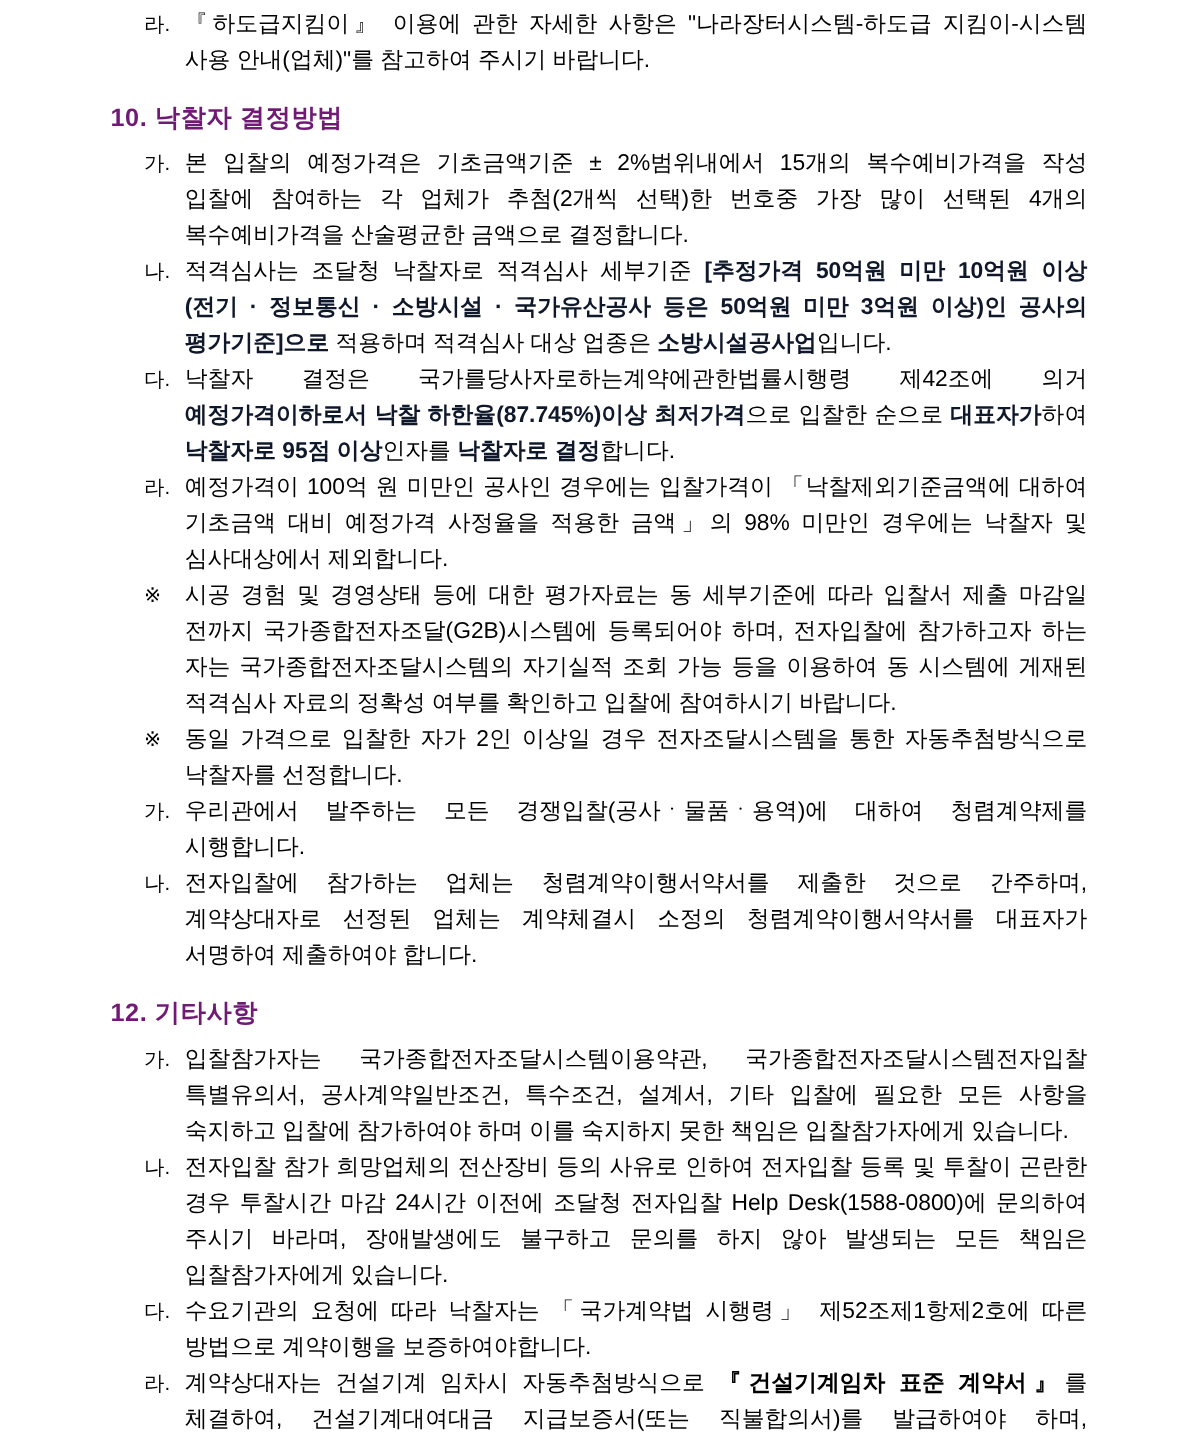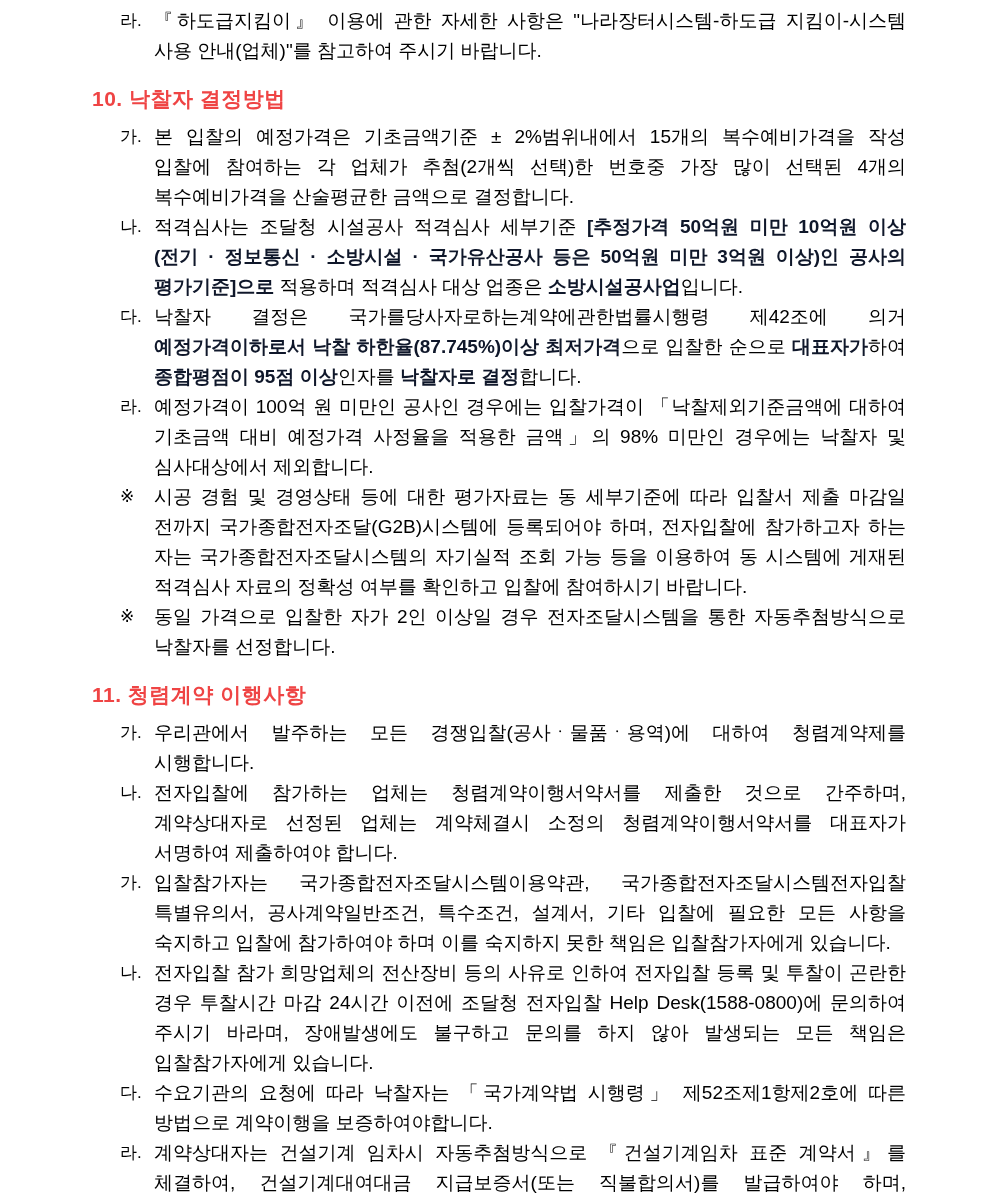--- a/index.html
+++ b/index.html
@@ -18,21 +18,21 @@
     min-height: 1193px;
     padding: 6px 86px 10px 92px;
     background: #ffffff;
   }
   .heading {
     font-size: 21px;
     font-weight: 700;
     line-height: 30px;
     margin: 18px 0 8px 0;
     letter-spacing: 0.5px;
-    color: #ef4444;
+    color: #701a75;
   }
   .heading:first-child { margin-top: 0; }
   .item {
     display: flex;
     align-items: flex-start;
     margin-left: 28px;
   }
   .item .label {
     flex: 0 0 34px;
     font-size: 17px;
@@ -44,66 +44,66 @@
     font-size: 19px;
     line-height: 30px;
     text-align: justify;
     word-break: keep-all;
   }
   .seg-blue {
     color: #0f172a;
     font-weight: 700;
   }
   .seg-bold {
-    font-weight: 400;
+    font-weight: 700;
   }
 </style>
 </head>
 <body>
 
 <div class="page">
   <div id="doc-root">
       <div class="item">
         <span class="label">라.</span>
         <span class="body"><span>『하도급지킴이』 이용에 관한 자세한 사항은 "나라장터시스템-하도급 지킴이-시스템 사용 안내(업체)"를 참고하여 주시기 바랍니다.</span></span>
       </div>
       <div class="heading">10. 낙찰자 결정방법</div>
       <div class="item">
         <span class="label">가.</span>
         <span class="body"><span>본 입찰의 예정가격은 기초금액기준 ± 2%범위내에서 15개의 복수예비가격을 작성 입찰에 참여하는 각 업체가 추첨(2개씩 선택)한 번호중 가장 많이 선택된 4개의 복수예비가격을 산술평균한 금액으로 결정합니다.</span></span>
       </div>
       <div class="item">
         <span class="label">나.</span>
-        <span class="body"><span>적격심사는 조달청 시설공사 적격심사 세부기준 </span><span class="seg-blue">[추정가격 50억원 미만 10억원 이상 (전기 · 정보통신 · 소방시설 · 국가유산공사 등은 50억원 미만 3억원 이상)인 공사의 평가기준]으로</span><span> 적용하며 적격심사 대상 업종은 </span><span class="seg-blue">소방시설공사업</span><span>입니다.</span></span>
+        <span class="body"><span>적격심사는 조달청 낙찰자로 적격심사 세부기준 </span><span class="seg-blue">[추정가격 50억원 미만 10억원 이상 (전기 · 정보통신 · 소방시설 · 국가유산공사 등은 50억원 미만 3억원 이상)인 공사의 평가기준]으로</span><span> 적용하며 적격심사 대상 업종은 </span><span class="seg-blue">소방시설공사업</span><span>입니다.</span></span>
       </div>
       <div class="item">
         <span class="label">다.</span>
-        <span class="body"><span>낙찰자 결정은 국가를당사자로하는계약에관한법률시행령 제42조에 의거 </span><span class="seg-blue">예정가격이하로서 낙찰 하한율(87.745%)이상 최저가격</span><span>으로 입찰한 순으로 </span><span class="seg-blue">대표자가</span><span>하여 </span><span class="seg-blue">종합평점이 95점 이상</span><span>인자를 </span><span class="seg-blue">낙찰자로 결정</span><span>합니다.</span></span>
+        <span class="body"><span>낙찰자 결정은 국가를당사자로하는계약에관한법률시행령 제42조에 의거 </span><span class="seg-blue">예정가격이하로서 낙찰 하한율(87.745%)이상 최저가격</span><span>으로 입찰한 순으로 </span><span class="seg-blue">대표자가</span><span>하여 </span><span class="seg-blue">낙찰자로 95점 이상</span><span>인자를 </span><span class="seg-blue">낙찰자로 결정</span><span>합니다.</span></span>
       </div>
       <div class="item">
         <span class="label">라.</span>
         <span class="body"><span>예정가격이 100억 원 미만인 공사인 경우에는 입찰가격이 「낙찰제외기준금액에 대하여 기초금액 대비 예정가격 사정율을 적용한 금액」의 98% 미만인 경우에는 낙찰자 및 심사대상에서 제외합니다.</span></span>
       </div>
       <div class="item">
         <span class="label">※</span>
         <span class="body"><span>시공 경험 및 경영상태 등에 대한 평가자료는 동 세부기준에 따라 입찰서 제출 마감일 전까지 국가종합전자조달(G2B)시스템에 등록되어야 하며, 전자입찰에 참가하고자 하는 자는 국가종합전자조달시스템의 자기실적 조회 가능 등을 이용하여 동 시스템에 게재된 적격심사 자료의 정확성 여부를 확인하고 입찰에 참여하시기 바랍니다.</span></span>
       </div>
       <div class="item">
         <span class="label">※</span>
         <span class="body"><span>동일 가격으로 입찰한 자가 2인 이상일 경우 전자조달시스템을 통한 자동추첨방식으로 낙찰자를 선정합니다.</span></span>
       </div>
-      <div class="heading">11. 청렴계약 이행사항</div>
       <div class="item">
         <span class="label">가.</span>
         <span class="body"><span>우리관에서 발주하는 모든 경쟁입찰(공사ㆍ물품ㆍ용역)에 대하여 청렴계약제를 시행합니다.</span></span>
       </div>
       <div class="item">
         <span class="label">나.</span>
         <span class="body"><span>전자입찰에 참가하는 업체는 청렴계약이행서약서를 제출한 것으로 간주하며, 계약상대자로 선정된 업체는 계약체결시 소정의 청렴계약이행서약서를 대표자가 서명하여 제출하여야 합니다.</span></span>
       </div>
+      <div class="heading">12. 기타사항</div>
       <div class="item">
         <span class="label">가.</span>
         <span class="body"><span>입찰참가자는 국가종합전자조달시스템이용약관, 국가종합전자조달시스템전자입찰 특별유의서, 공사계약일반조건, 특수조건, 설계서, 기타 입찰에 필요한 모든 사항을 숙지하고 입찰에 참가하여야 하며 이를 숙지하지 못한 책임은 입찰참가자에게 있습니다.</span></span>
       </div>
       <div class="item">
         <span class="label">나.</span>
         <span class="body"><span>전자입찰 참가 희망업체의 전산장비 등의 사유로 인하여 전자입찰 등록 및 투찰이 곤란한 경우 투찰시간 마감 24시간 이전에 조달청 전자입찰 Help Desk(1588-0800)에 문의하여 주시기 바라며, 장애발생에도 불구하고 문의를 하지 않아 발생되는 모든 책임은 입찰참가자에게 있습니다.</span></span>
       </div>
       <div class="item">
         <span class="label">다.</span>

